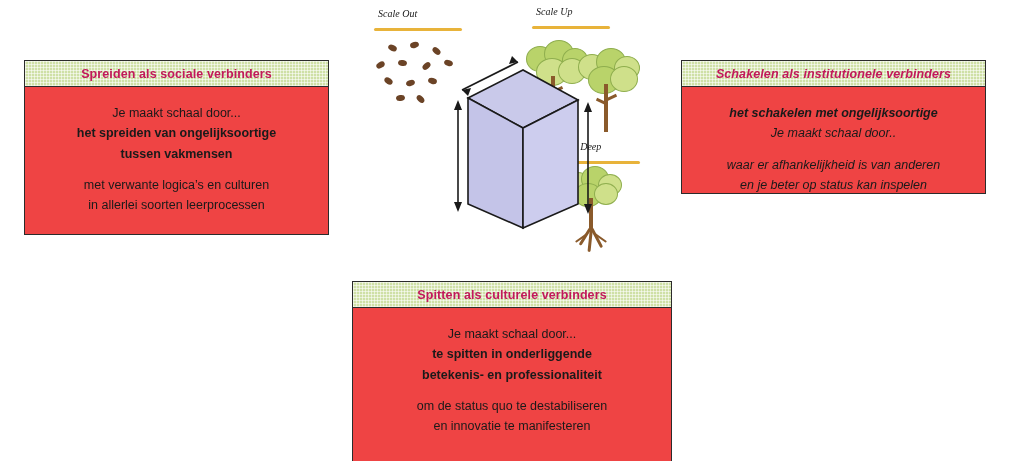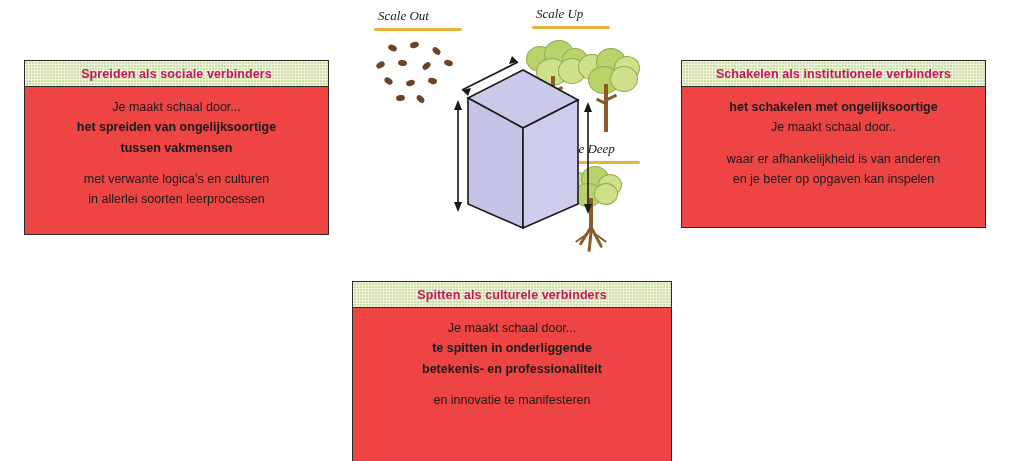--- a/index.html
+++ b/index.html
@@ -40,42 +40,42 @@
     display: flex;
     align-items: center;
     justify-content: center;
     color: #c2185b;
     font-weight: bold;
     font-size: 12.5px;
     letter-spacing: 0.1px;
     white-space: nowrap;
   }
   .card-body {
-    padding: 10px 8px 12px 8px;
+    padding: 16px 8px 12px 8px;
     text-align: center;
     color: #1a1a1a;
     font-size: 12.5px;
     line-height: 1.62;
   }
   .card-body .line { display: block; }
   .card-body .bold { font-weight: bold; }
   .card-body .gap { display: block; height: 11px; }
 
   #card-left   { left: 24px;  top: 60px;  width: 305px; height: 175px; }
-  #card-right  { left: 681px; top: 60px;  width: 305px; height: 168px; }
+  #card-right  { left: 681px; top: 60px;  width: 305px; height: 134px; font-style: italic; }
   #card-bottom { left: 352px; top: 281px; width: 320px; height: 212px; }
 
   
   .illus { position: absolute; left: 340px; top: 0; width: 345px; height: 270px; }
 
   .scale-label {
     position: absolute;
     font-family: "Liberation Serif", serif;
     font-style: italic;
-    font-size: 13px;
+    font-size: 10px;
     color: #1a1a1a;
     white-space: nowrap;
   }
   .scale-underline {
     position: absolute;
     height: 3px;
     background: #e8b33a;
     border-radius: 2px;
   }
 
@@ -129,31 +129,32 @@
     </div>
   </div>
 
   <div class="card" id="card-right">
     <div class="card-header">Schakelen als institutionele verbinders</div>
     <div class="card-body">
       <span class="line bold">het schakelen met ongelijksoortige</span>
       <span class="line">Je maakt schaal door..</span>
       <span class="gap"></span>
       <span class="line">waar er afhankelijkheid is van anderen</span>
-      <span class="line">en je beter op opgaven kan inspelen</span>
+      <span class="line">en je beter op status kan inspelen</span>
     </div>
   </div>
 
   <div class="card" id="card-bottom">
     <div class="card-header">Spitten als culturele verbinders</div>
     <div class="card-body">
       <span class="line">Je maakt schaal door...</span>
       <span class="line bold">te spitten in onderliggende</span>
       <span class="line bold">betekenis- en professionaliteit</span>
       <span class="gap"></span>
+      <span class="line">om de status quo te destabiliseren</span>
       <span class="line">en innovatie te manifesteren</span>
     </div>
   </div>
 
   <div class="illus">
 
     <div class="scale-label" id="lbl-scale-out">Scale Out</div>
     <div class="scale-underline" id="ul-scale-out"></div>
 
     <div class="scale-label" id="lbl-scale-up">Scale Up</div>

